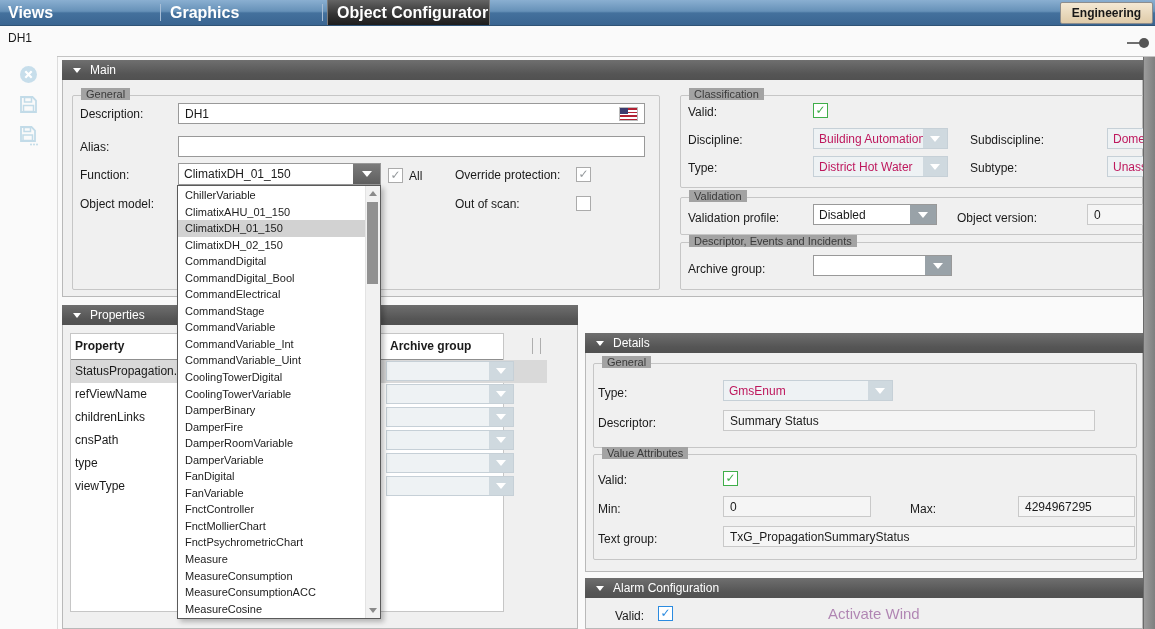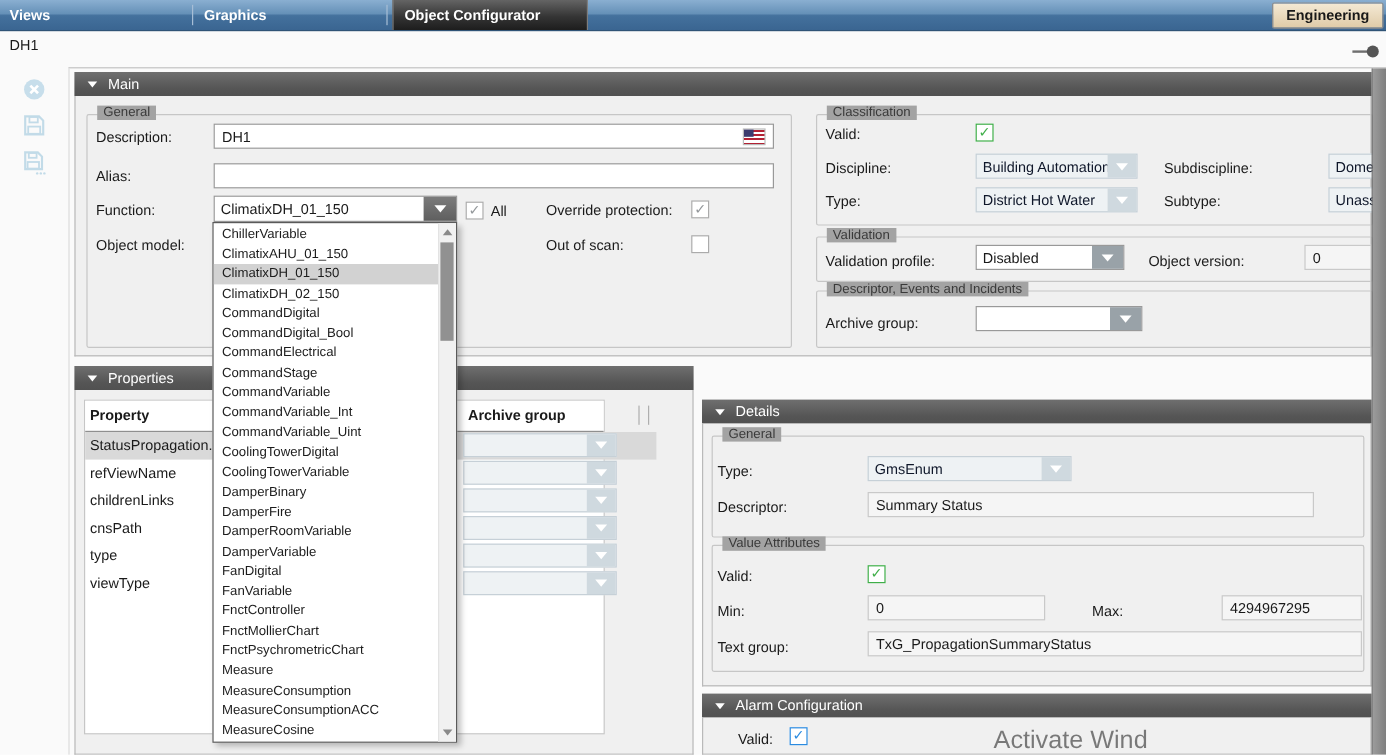--- a/index.html
+++ b/index.html
@@ -2,21 +2,21 @@
 <html><head>
 <meta charset="utf-8">
 <style>
   html,body{margin:0;padding:0;}
   #screen{position:relative;width:1155px;height:629px;background:#fafafa;overflow:hidden;
           font-family:"Liberation Sans","DejaVu Sans",sans-serif;font-size:12px;color:#1a1a1a;}
   .abs{position:absolute;}
 
   
   #topbar{left:0;top:0;width:1155px;height:25px;background:linear-gradient(180deg,#8aafd1 0%,#6691b8 45%,#44719d 52%,#3a6591 100%);border-bottom:1px solid #2f5376;}
-  .topbar-tab{position:absolute;top:0;height:25px;display:flex;align-items:center;color:#fff;font-weight:bold;font-size:12px;}
+  .topbar-tab{position:absolute;top:0;height:25px;display:flex;align-items:center;color:#fff;font-weight:bold;font-size:16px;}
   .topbar-sep{position:absolute;top:4px;width:1px;height:17px;background:#a7bed6;}
   #tab-object-configurator{background:linear-gradient(180deg,#646464 0%,#353535 55%,#1d1d1d 100%);padding-left:10px;box-shadow:inset 1px 0 0 #7d7d7d, inset -1px 0 0 #7d7d7d;}
   #engineering-btn{position:absolute;left:1060px;top:2px;width:91px;height:20px;background:linear-gradient(180deg,#f4e9d4,#dfcba8);border:1px solid #8d8d8d;border-radius:2px;display:flex;align-items:center;justify-content:center;font-weight:bold;color:#181818;}
 
   
   #breadcrumb{left:8px;top:31px;font-size:12px;}
   #content-topline{left:57px;top:56px;width:1098px;height:1px;background:#c3c3c3;}
   #left-strip-line{left:57px;top:57px;width:1px;height:572px;background:#dcdcdc;}
   #pin-line{left:1127px;top:42px;width:13px;height:2px;background:#6f6f6f;}
   #pin-dot{left:1139px;top:38px;width:10px;height:10px;border-radius:50%;background:#555;}
@@ -37,21 +37,21 @@
   .text-input.readonly{background:#f5f5f5;border-color:#c9c9c9;}
 
   .combo{position:absolute;display:flex;background:#fff;border:1px solid #999;box-sizing:border-box;}
   .combo .val{flex:1;display:flex;align-items:center;padding:0 5px;font-size:12px;white-space:nowrap;overflow:hidden;}
   .combo .btn{display:flex;align-items:center;justify-content:center;}
   .combo .tri{width:0;height:0;border-left:5px solid transparent;border-right:5px solid transparent;border-top:6px solid #fff;}
   .combo.dark .btn{width:27px;background:linear-gradient(180deg,#7b7b7b,#5f5f5f);}
   .combo.gray .btn{width:26px;background:#99a2a8;}
   .combo.disabled{background:#eef2f4;border-color:#c6d0d7;}
   .combo.disabled .btn{width:24px;background:#cfd9df;}
-  .combo.disabled .val{color:#0f172a;}
+  .combo.disabled .val{color:#be185d;}
 
   .checkbox{position:absolute;width:13px;height:13px;background:#fff;border:1px solid #ababab;font-size:12px;font-weight:bold;line-height:12px;text-align:center;box-sizing:content-box;}
   .checkbox.gray-check{color:#94989b;}
   .checkbox.gray-check::before{content:"\2713";}
   .checkbox.green{border-color:#3fae49;color:#3fae49;}
   .checkbox.green::before{content:"\2713";}
   .checkbox.blue{border-color:#2b8be0;color:#2b8be0;}
   .checkbox.blue::before{content:"\2713";}
 
   
@@ -76,21 +76,21 @@
   .dd-item.selected{background:#d2d2d2;}
   #dd-scrollbar{width:14px;background:#f1f1f1;border-left:1px solid #e3e3e3;position:relative;}
   .dd-arrow{position:absolute;left:3px;width:0;height:0;border-left:4px solid transparent;border-right:4px solid transparent;}
   #dd-arrow-up{top:5px;border-bottom:5px solid #8a8a8a;}
   #dd-arrow-down{bottom:5px;border-top:5px solid #8a8a8a;}
   #dd-thumb{position:absolute;left:1px;top:16px;width:11px;height:82px;background:#919191;}
 
   
   #right-strip{left:1143px;top:57px;width:12px;height:572px;background:linear-gradient(90deg,#9c9c9c,#7f7f7f);border-left:1px solid #6a6a6a;box-sizing:border-box;}
 
-  #watermark{left:828px;top:605px;font-size:21px;color:#000000;opacity:0.5;white-space:nowrap;}
+  #watermark{left:828px;top:605px;font-size:15px;color:#701a75;opacity:0.5;white-space:nowrap;}
 </style>
 </head>
 <body>
 
 <div id="screen">
 
   <div id="topbar" class="abs">
     <div class="topbar-tab" style="left:8px;">
         <span>Views</span>
       </div>

